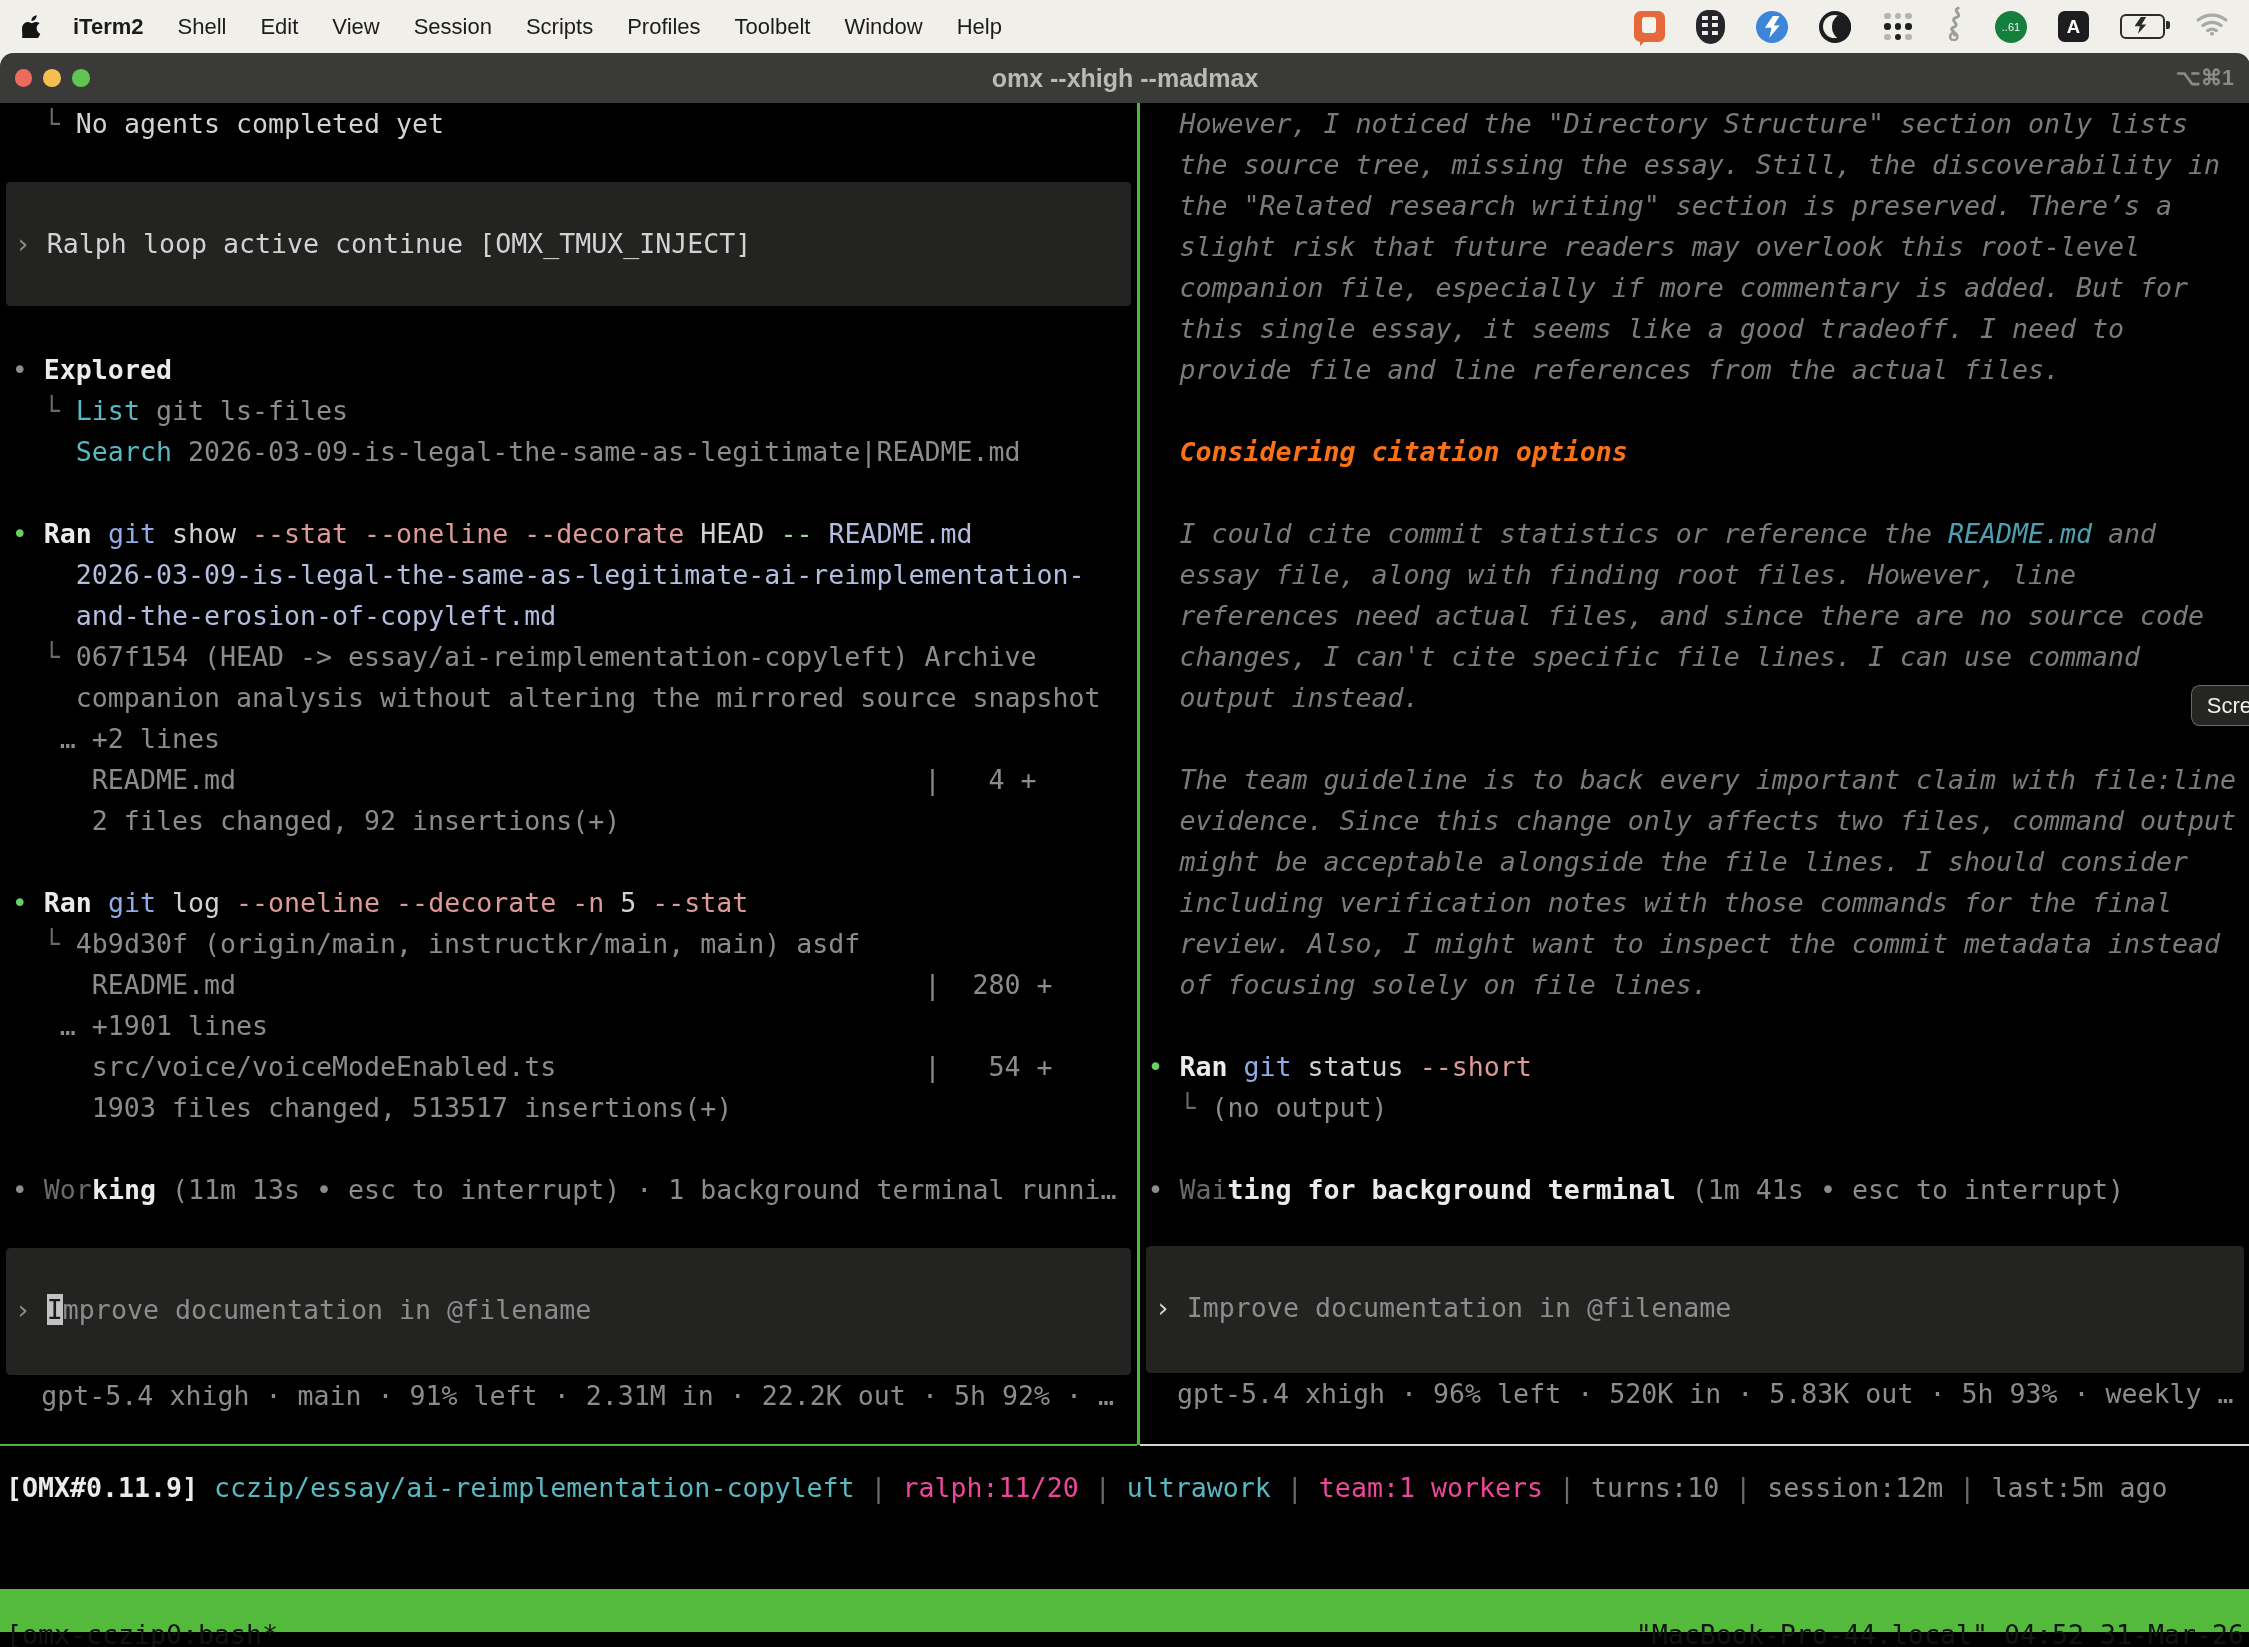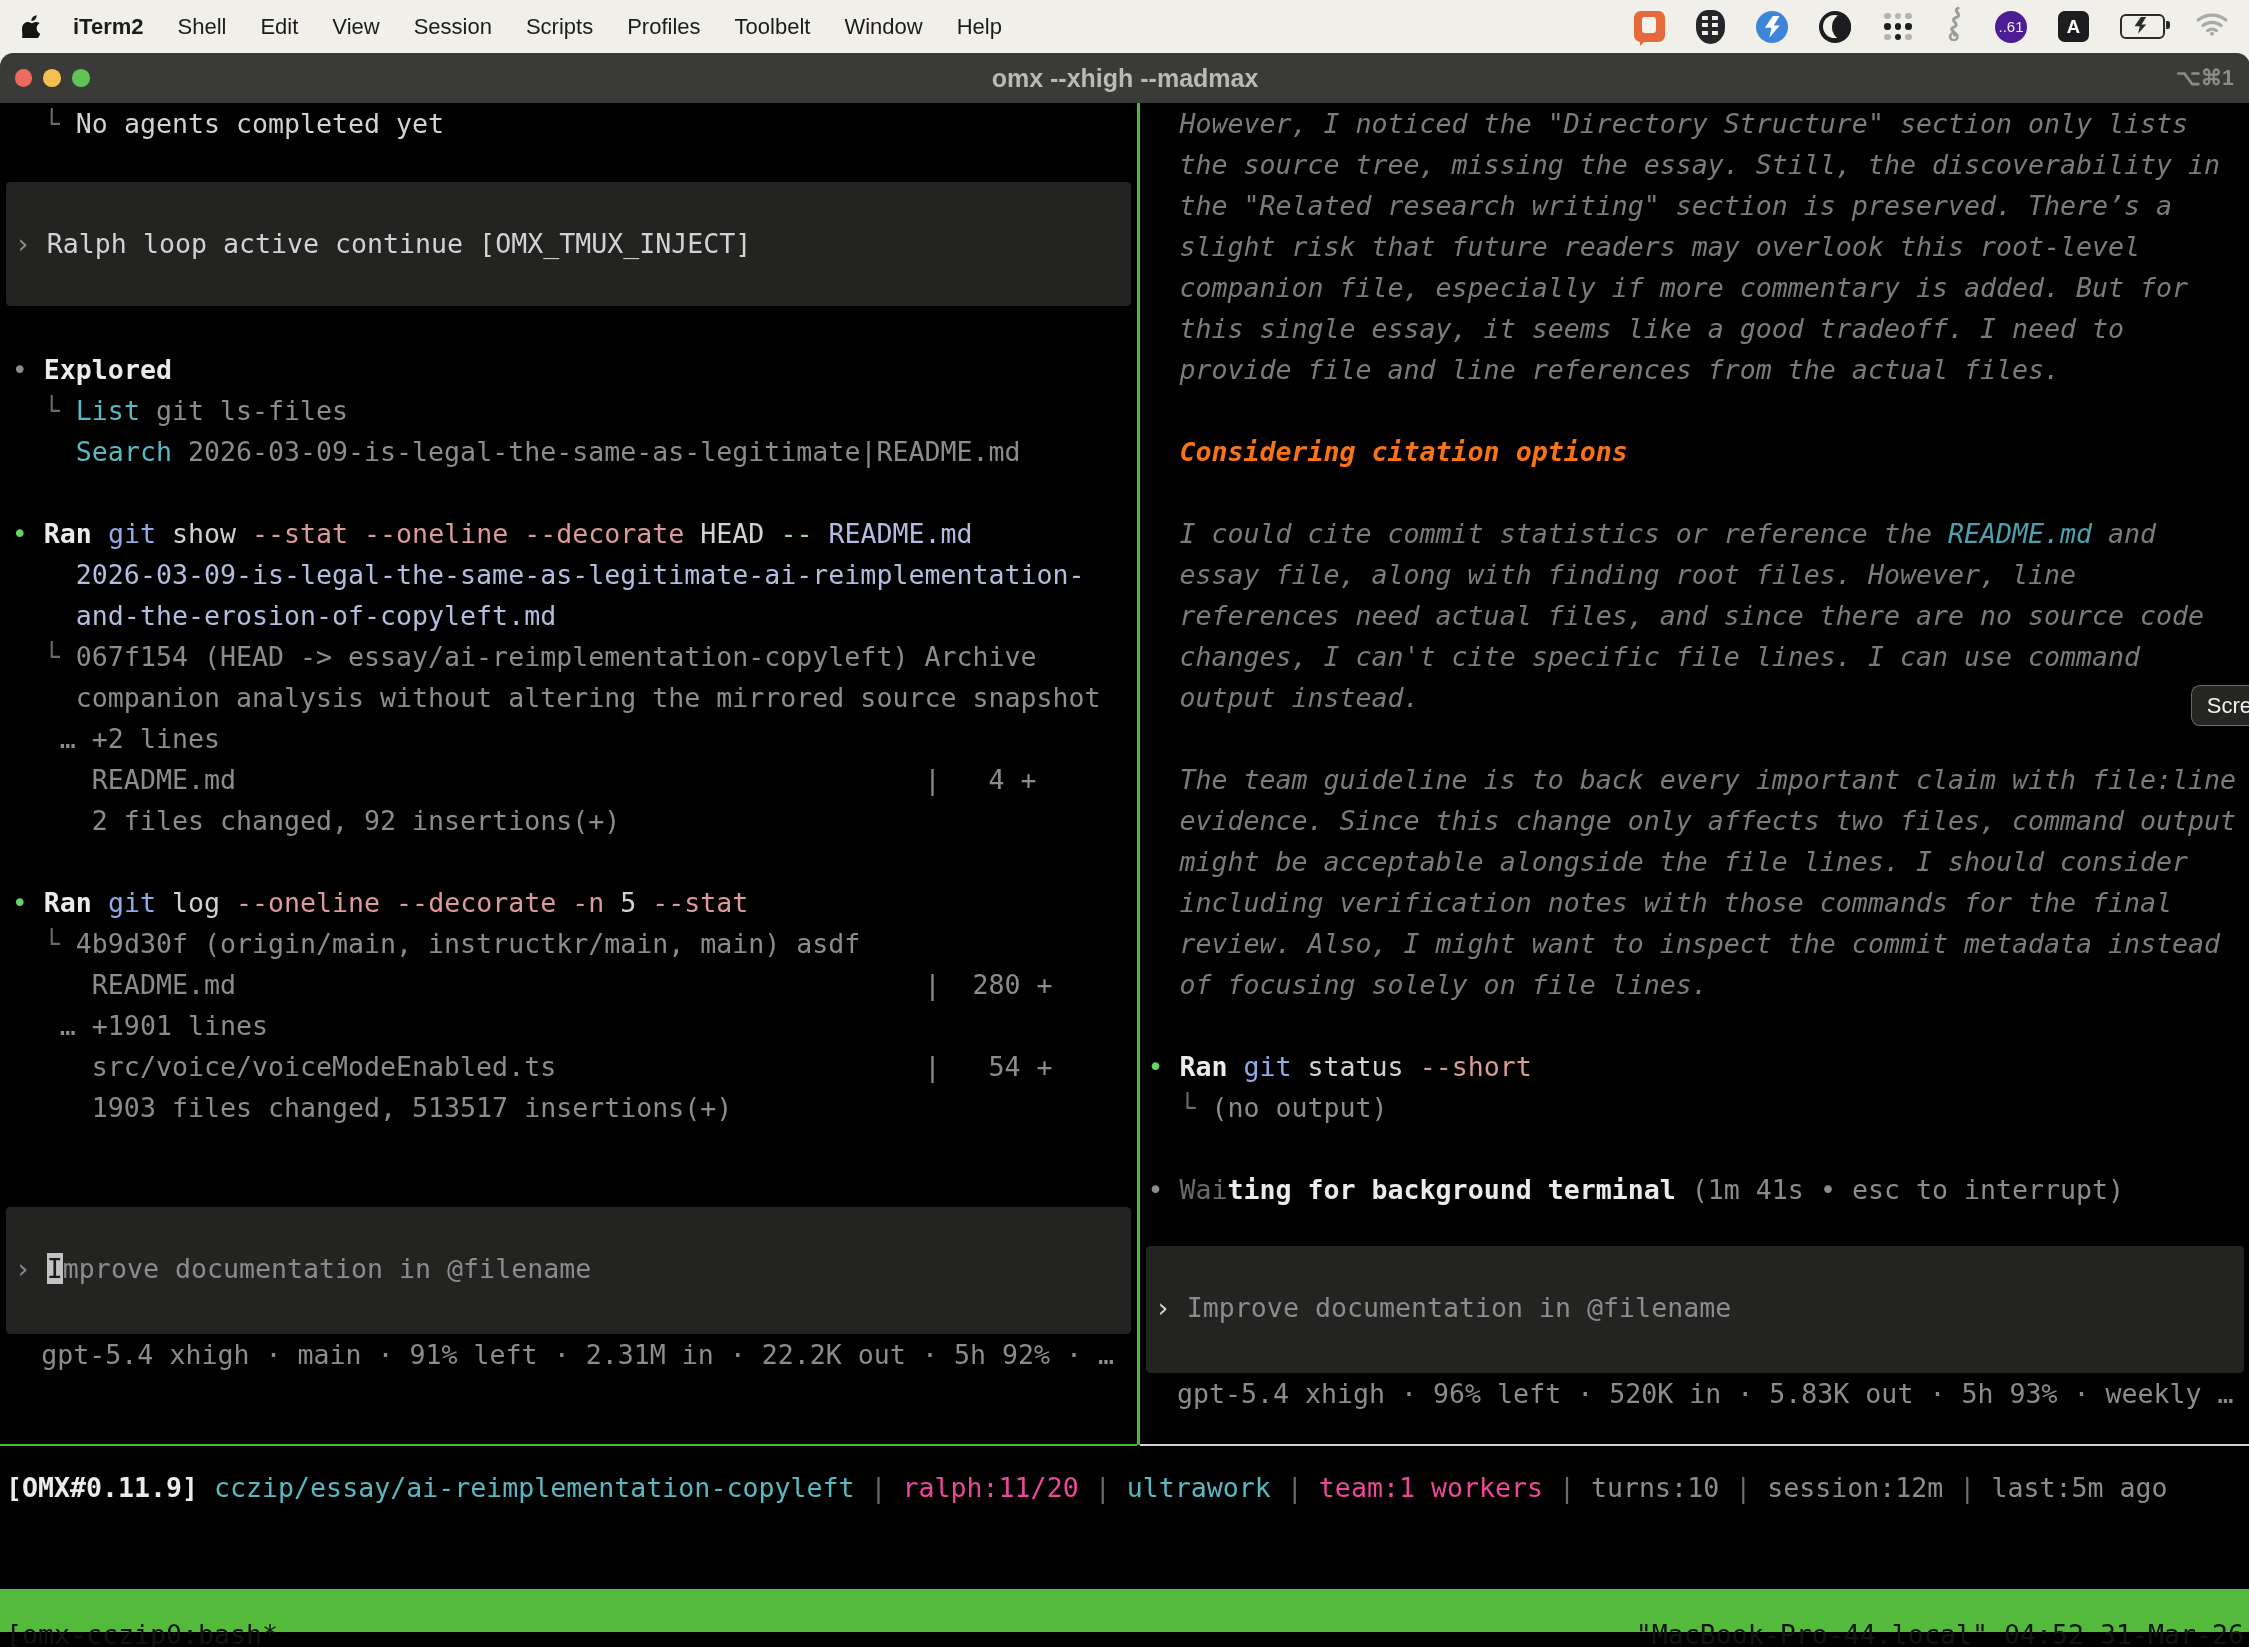--- a/index.html
+++ b/index.html
@@ -37,22 +37,22 @@
   .dark-crescent-icon::after{content:"";position:absolute;left:3.7px;top:4.4px;width:23.6px;height:23.6px;border-radius:50%;background:#f0efe9;}
   .dark-crescent-icon::before{content:"";position:absolute;left:12.5px;top:2.2px;width:28px;height:28px;border-radius:50%;background:#1d1d1f;z-index:1;}
 
   .dots-grid-icon{width:32px;height:32px;display:grid;grid-template-columns:repeat(3,1fr);align-items:center;justify-items:center;}
   .dots-grid-icon i{width:6.6px;height:6.6px;border-radius:50%;display:block;}
   .dots-grid-icon i:nth-child(1),.dots-grid-icon i:nth-child(2),.dots-grid-icon i:nth-child(3),
   .dots-grid-icon i:nth-child(7),.dots-grid-icon i:nth-child(9){background:#b4b4b0;}
   .dots-grid-icon i:nth-child(4),.dots-grid-icon i:nth-child(5),.dots-grid-icon i:nth-child(6),
   .dots-grid-icon i:nth-child(8){background:#1f1f1f;}
 
-  .battery-percent-icon{width:32px;height:32px;border-radius:50%;background:#4c1d95;color:#f2f2f2;
-    font-family:"Liberation Sans",sans-serif;font-size:15px;display:flex;align-items:center;justify-content:center;}
+  .battery-percent-icon{width:32px;height:32px;border-radius:50%;background:#15803d;color:#f2f2f2;
+    font-family:"Liberation Sans",sans-serif;font-size:11px;display:flex;align-items:center;justify-content:center;}
   .input-source-a-icon{width:31px;height:31px;border-radius:6.6px;background:#1d1d1f;color:#fff;font-weight:bold;
     font-family:"Liberation Sans",sans-serif;font-size:18.5px;display:flex;align-items:center;justify-content:center;}
 
   .battery-charging-icon{width:41px;height:20.7px;border:2.2px solid #2c2c2a;border-radius:5.9px;position:relative;}
   .battery-charging-icon::after{content:"";position:absolute;right:-6.6px;top:5.2px;width:3.7px;height:8px;background:#2c2c2a;border-radius:0 2.2px 2.2px 0;}
   .battery-charging-icon::before{content:"";position:absolute;left:12.5px;top:0.7px;width:11.8px;height:17px;background:#2c2c2a;
     clip-path:polygon(55% 0,100% 0,60% 45%,100% 45%,30% 100%,45% 55%,0 55%);}
 
   
   .titlebar-wrap{position:absolute;left:0;top:53px;width:2250px;height:50px;background:#f0efe9;}
@@ -203,20 +203,21 @@
         <div class="tl"><span class="c-dim">     README.md                                           |   4 +</span></div>
         <div class="tl"><span class="c-dim">     2 files changed, 92 insertions(+)</span></div>
         <div class="gap" style="height: 41px;"></div>
         <div class="tl"><span class="c-gb">• </span><span class="c-b">Ran</span><span class="c-fg"> </span><span class="c-blue">git</span><span class="c-fg"> log </span><span class="c-pink">--oneline --decorate -n</span><span class="c-fg"> 5 </span><span class="c-pink">--stat</span></div>
         <div class="tl"><span class="c-dim2">  └ </span><span class="c-dim">4b9d30f (origin/main, instructkr/main, main) asdf</span></div>
         <div class="tl"><span class="c-dim">     README.md                                           |  280 +</span></div>
         <div class="tl"><span class="c-dim">   … +1901 lines</span></div>
         <div class="tl"><span class="c-dim">     src/voice/voiceModeEnabled.ts                       |   54 +</span></div>
         <div class="tl"><span class="c-dim">     1903 files changed, 513517 insertions(+)</span></div>
         <div class="gap" style="height: 41px;"></div>
+        <div class="tl"><span class="c-dim">• </span><span class="c-dim2">Wor</span><span class="c-b">king</span><span class="c-dim"> (11m 13s • esc to interrupt) · 1 background terminal runni…</span></div>
         <div class="gap" style="height: 38px;"></div>
         <div class="ibox" style="height: 127px;">
           <div class="tl"><span class="c-dim">› </span><span class="c-cur">I</span><span class="c-dim">mprove documentation in @filename</span></div>
         </div>
         <div class="tl sline"><span class="c-dim">gpt-5.4 xhigh · main · 91% left · 2.31M in · 22.2K out · 5h 92% · …</span></div>
       </div>
     <div class="v-divider"></div>
     <div class="pane pane-right">
         <div class="tl"><span class="c-it">  However, I noticed the "Directory Structure" section only lists</span></div>
         <div class="tl"><span class="c-it">  the source tree, missing the essay. Still, the discoverability in</span></div>

